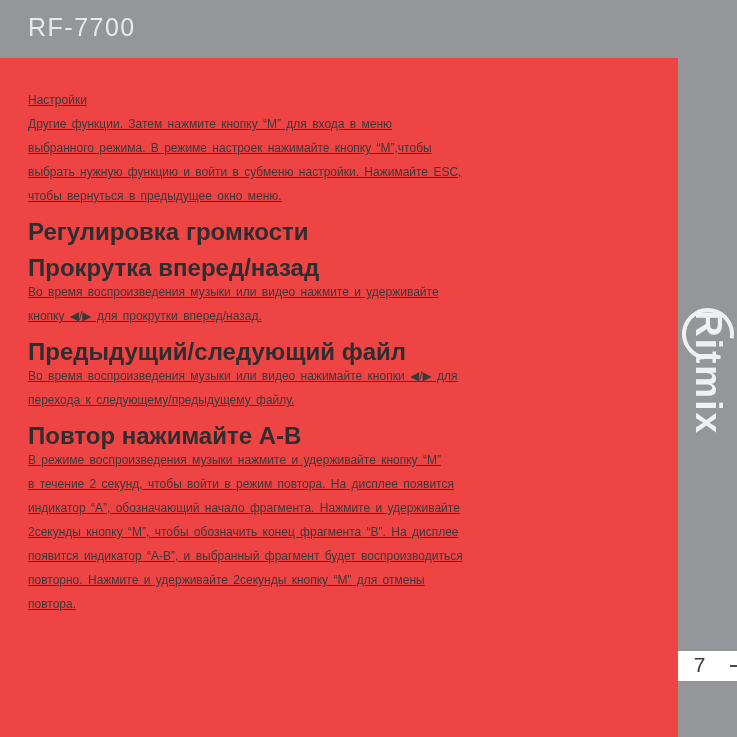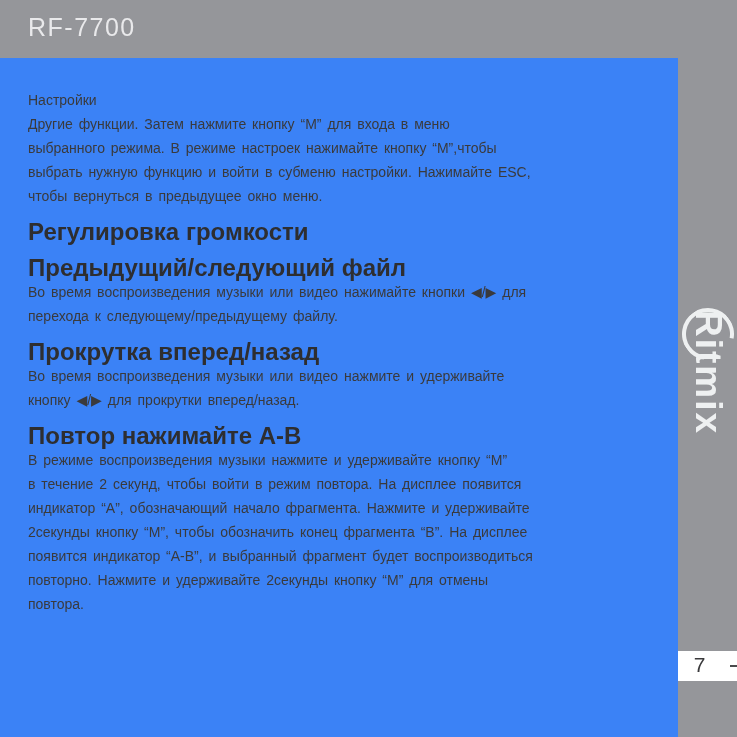--- a/index.html
+++ b/index.html
@@ -1,19 +1,19 @@
 <!DOCTYPE html>
 <html><head>
 <meta charset="utf-8">
 <style>
   html,body{margin:0;padding:0;background:#ffffff;}
   .page{
     position:relative;
     width:737px;height:737px;
-    background:#3b82f6;
+    background:#ef4444;
     overflow:hidden;
     font-family:"Liberation Sans", sans-serif;
   }
   
   .header-bar{
     position:absolute;top:0;left:0;
     width:737px;height:58px;
     background:#95969a;
   }
   .model-title{
@@ -66,24 +66,25 @@
   }
   .section{margin:0;}
   .section + .section{margin-top:12px;}
   .section-heading{
     margin:0;
     font-size:24px;font-weight:700;
     line-height:24px;color:#2e2e30;
   }
   .section-body{
     margin:0;
-    font-size:14px;line-height:24px;
+    font-size:12px;line-height:24px;
     white-space:pre-line;
     word-spacing:2px;
     color:#3a3a3c;
+    text-decoration:underline;
   }
 </style>
 </head>
 <body>
 
 <div class="page">
 
   <div class="header-bar">
     <span class="model-title">RF-7700</span>
   </div>
@@ -96,29 +97,29 @@
 выбранного режима. В режиме настроек нажимайте кнопку “М”,чтобы
 выбрать нужную функцию и войти в субменю настройки. Нажимайте ESC,
 чтобы вернуться в предыдущее окно меню.</p>
     </div>
 
     <div class="section">
       <h2 class="section-heading">Регулировка громкости</h2>
     </div>
 
     <div class="section">
+      <h2 class="section-heading">Прокрутка вперед/назад</h2>
+      <p class="section-body">Во время воспроизведения музыки или видео нажмите и удерживайте
+кнопку ◀/▶ для прокрутки вперед/назад.</p>
+    </div>
+
+    <div class="section">
       <h2 class="section-heading">Предыдущий/следующий файл</h2>
       <p class="section-body">Во время воспроизведения музыки или видео нажимайте кнопки ◀/▶ для
 перехода к следующему/предыдущему файлу.</p>
-    </div>
-
-    <div class="section">
-      <h2 class="section-heading">Прокрутка вперед/назад</h2>
-      <p class="section-body">Во время воспроизведения музыки или видео нажмите и удерживайте
-кнопку ◀/▶ для прокрутки вперед/назад.</p>
     </div>
 
     <div class="section">
       <h2 class="section-heading">Повтор нажимайте А-В</h2>
       <p class="section-body">В режиме воспроизведения музыки нажмите и удерживайте кнопку “М”
 в течение 2 секунд, чтобы войти в режим повтора. На дисплее появится
 индикатор “А”, обозначающий начало фрагмента. Нажмите и удерживайте
 2секунды кнопку “М”, чтобы обозначить конец фрагмента “В”. На дисплее
 появится индикатор “А-В”, и выбранный фрагмент будет воспроизводиться
 повторно. Нажмите и удерживайте 2секунды кнопку “М” для отмены

